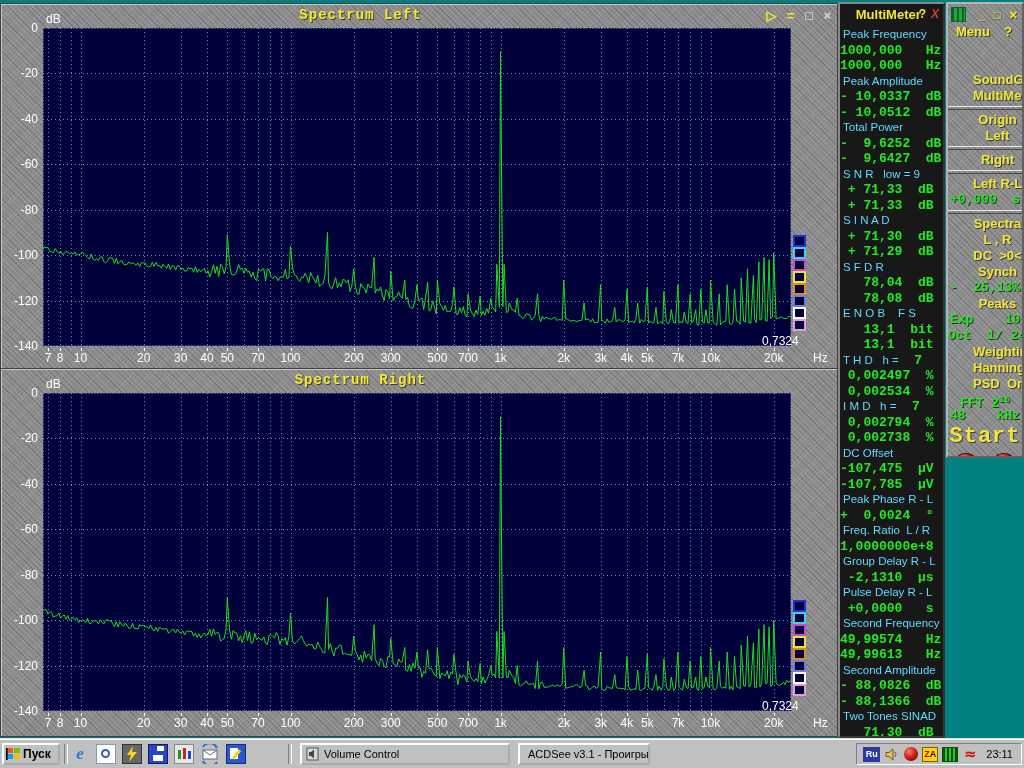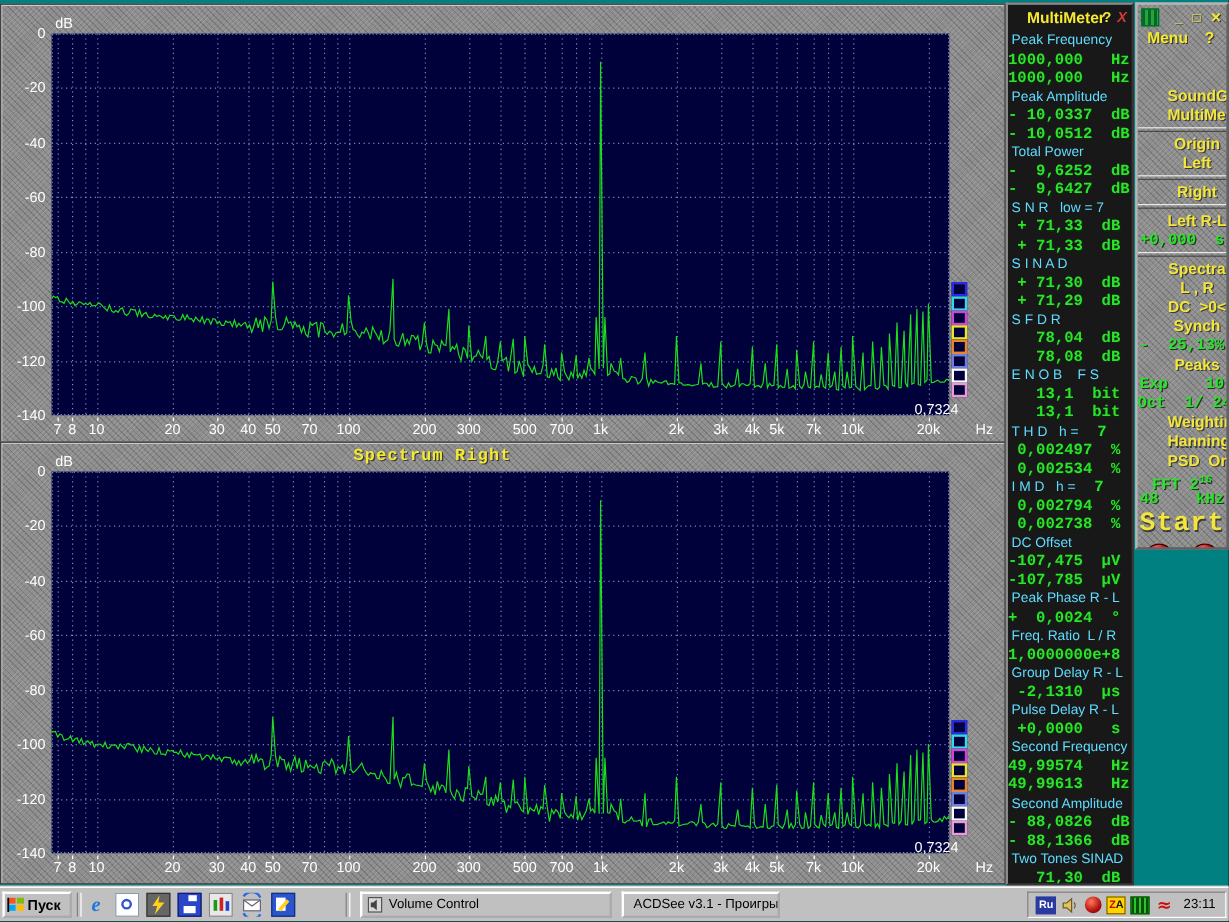--- a/index.html
+++ b/index.html
@@ -92,20 +92,29 @@
   .clock{font:11px "Liberation Sans",sans-serif;color:#000;margin-left:4px;}
   
   .flag{display:inline-block}
 </style>
 </head>
 <body>
 
 <div class="desktop">
 
   <div class="specwin metal" style="top:3px;height:364px">
+    <div class="titlebar">
+      <span class="stitle">Spectrum Left</span>
+      <span class="wbtns">
+        <span class="wb play">▷</span>
+        <span class="wb mini">=</span>
+        <span class="wb maxi">□</span>
+        <span class="wb clos">×</span>
+      </span>
+    </div>
     <div class="dblab">dB</div>
     <div class="plot"><svg width="748" height="318" viewBox="0 0 748 318">
           <line x1="5.5" y1="0" x2="5.5" y2="318" stroke="#7e9ade" stroke-width="1" stroke-dasharray="1 3" opacity="0.9"></line>
           <line x1="17.5" y1="0" x2="17.5" y2="318" stroke="#7e9ade" stroke-width="1" stroke-dasharray="1 3" opacity="0.9"></line>
           <line x1="28.5" y1="0" x2="28.5" y2="318" stroke="#7e9ade" stroke-width="1" stroke-dasharray="1 3" opacity="0.9"></line>
           <line x1="38.5" y1="0" x2="38.5" y2="318" stroke="#7e9ade" stroke-width="1" stroke-dasharray="1 3" opacity="0.9"></line>
           <line x1="101.5" y1="0" x2="101.5" y2="318" stroke="#7e9ade" stroke-width="1" stroke-dasharray="1 3" opacity="0.9"></line>
           <line x1="138.5" y1="0" x2="138.5" y2="318" stroke="#7e9ade" stroke-width="1" stroke-dasharray="1 3" opacity="0.9"></line>
           <line x1="164.5" y1="0" x2="164.5" y2="318" stroke="#7e9ade" stroke-width="1" stroke-dasharray="1 3" opacity="0.9"></line>
           <line x1="184.5" y1="0" x2="184.5" y2="318" stroke="#7e9ade" stroke-width="1" stroke-dasharray="1 3" opacity="0.9"></line>
@@ -330,21 +339,21 @@
     <div id="meter-rows">
         <div class="mrow"><span class="mlabel">Peak Frequency</span></div>
         <div class="mrow"><span class="mvalue">1000,000   Hz</span></div>
         <div class="mrow"><span class="mvalue">1000,000   Hz</span></div>
         <div class="mrow"><span class="mlabel">Peak Amplitude</span></div>
         <div class="mrow"><span class="mvalue">- 10,0337  dB</span></div>
         <div class="mrow"><span class="mvalue">- 10,0512  dB</span></div>
         <div class="mrow"><span class="mlabel">Total Power</span></div>
         <div class="mrow"><span class="mvalue">-  9,6252  dB</span></div>
         <div class="mrow"><span class="mvalue">-  9,6427  dB</span></div>
-        <div class="mrow"><span class="mlabel">S N R   low = 7</span></div>
+        <div class="mrow"><span class="mlabel">S N R   low = 9</span></div>
         <div class="mrow"><span class="mvalue"> + 71,33  dB</span></div>
         <div class="mrow"><span class="mvalue"> + 71,33  dB</span></div>
         <div class="mrow"><span class="mlabel">S I N A D</span></div>
         <div class="mrow"><span class="mvalue"> + 71,30  dB</span></div>
         <div class="mrow"><span class="mvalue"> + 71,29  dB</span></div>
         <div class="mrow"><span class="mlabel">S F D R</span></div>
         <div class="mrow"><span class="mvalue">   78,04  dB</span></div>
         <div class="mrow"><span class="mvalue">   78,08  dB</span></div>
         <div class="mrow"><span class="mlabel">E N O B    F S</span></div>
         <div class="mrow"><span class="mvalue">   13,1  bit</span></div>

